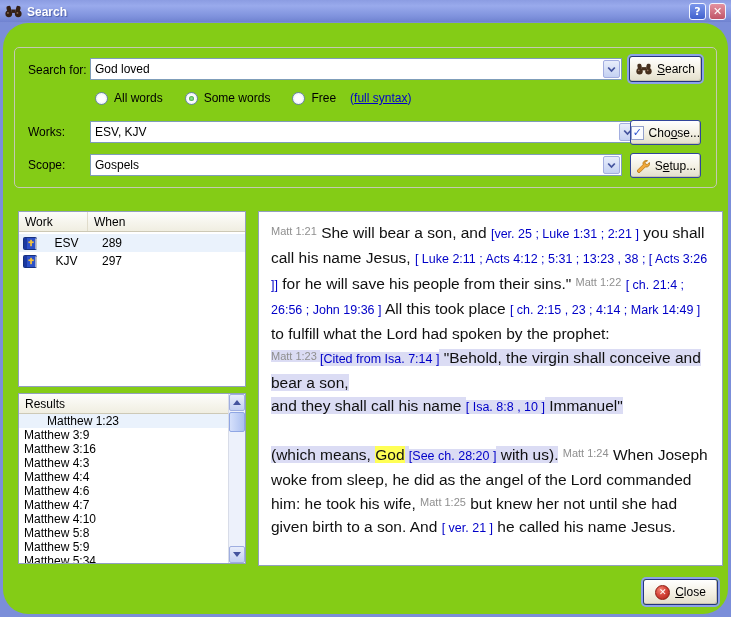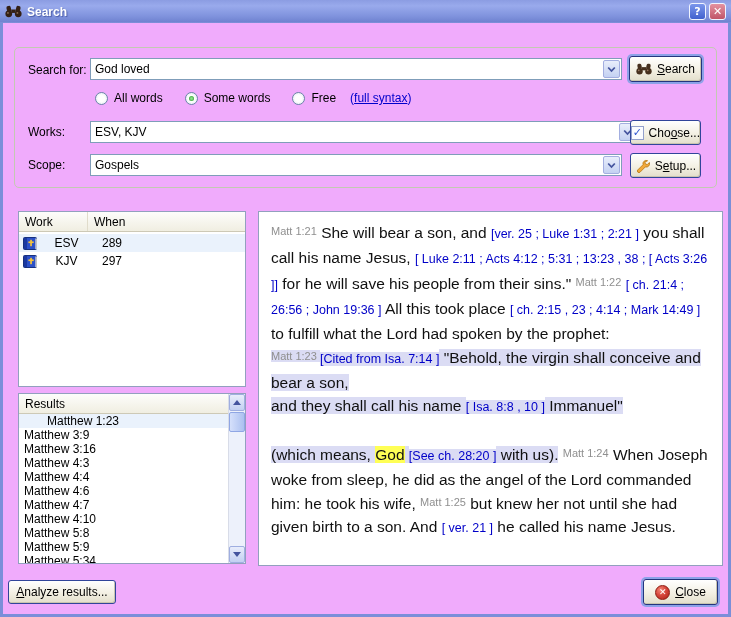--- a/index.html
+++ b/index.html
@@ -16,21 +16,21 @@
     display:flex; align-items:center; padding:0 5px;
   }
   .title-text{ color:#fff; font-weight:bold; font-size:12px; margin-left:5px;
     text-shadow:1px 1px 1px #4A5CA8; flex:1; }
   .tb-btn{ width:17px; height:17px; border:1px solid #F0F4FF; border-radius:3px;
     display:flex; align-items:center; justify-content:center;
     font:bold 11px "DejaVu Sans", sans-serif; color:#fff; cursor:default; }
   .tb-help{ background:linear-gradient(#7B96EC,#4061CE); }
   .tb-close{ background:linear-gradient(#E492A0,#C05568); margin-left:3px; }
   
-  .client{ position:absolute; top:23px; left:3px; right:3px; bottom:3px; background:#f0abfc; }
+  .client{ position:absolute; top:23px; left:3px; right:3px; bottom:3px; background:#84cc16;border-radius:25px; }
   .lbl{ position:absolute; font-size:12px; color:#000; }
   .groupbox{ position:absolute; left:11px; top:24px; width:703px; height:141px;
     border:1px solid #C3C9B2; border-radius:5px; }
   
   .combo{ position:absolute; height:22px; background:#fff; border:1px solid #7F9DB9;
     font-size:12px; display:flex; align-items:center; }
   .combo .val{ flex:1; padding:0 4px; border:none; outline:none; font:12px "Liberation Sans",sans-serif; background:transparent; }
   .dd{ width:17px; height:18px; margin-right:1px; border:1px solid #A3AEE0; border-radius:2px;
     background:linear-gradient(#E9EEFB,#C4D1F2); display:flex; align-items:center; justify-content:center; }
   
@@ -256,22 +256,19 @@
         <span class="sbtn down">
             <span class="tri-down"></span>
           </span>
       </div>
     </div>
 
     <div class="panel" style="left:255px; top:188px; width:465px; height:355px; overflow:hidden;">
       <div class="verse-flow" id="verse-flow"><span class="seg-vnum">Matt 1:21</span><span class="seg-body">  She will bear a son, and </span><span class="seg-ref">[ver. 25 ;  Luke 1:31 ;  2:21 ]</span><span class="seg-body"> you shall call his name Jesus, </span><span class="seg-ref">[ Luke 2:11 ;  Acts 4:12 ;  5:31 ;  13:23 , 38 ; [ Acts 3:26 ]]</span><span class="seg-body"> for he will save his people from their sins."  </span><span class="seg-vnum">Matt 1:22</span><span class="seg-body"> </span><span class="seg-ref">[ ch. 21:4 ;  26:56 ;  John 19:36 ]</span><span class="seg-body"> All this took place </span><span class="seg-ref">[ ch. 2:15 , 23 ;  4:14 ;  Mark 14:49 ]</span><span class="seg-body"> to fulfill what the Lord had spoken by the prophet:</span><br><span class="seg-vnum hl">Matt 1:23 </span><span class="seg-ref hl">[Cited from  Isa. 7:14 ]</span><span class="seg-body hl"> "Behold, the virgin shall conceive and bear a son,</span><br><span class="seg-body hl">and they shall call his name </span><span class="seg-ref hl">[ Isa. 8:8 ,  10 ]</span><span class="seg-body hl"> Immanuel"</span><br><br><span class="seg-body hl">(which means, </span><span class="seg-hit hl">God</span><span class="seg-body hl"> </span><span class="seg-ref hl">[See  ch. 28:20 ]</span><span class="seg-body hl"> with us).</span><span class="seg-body">  </span><span class="seg-vnum">Matt 1:24</span><span class="seg-body">  When Joseph woke from sleep, he did as the angel of the Lord commanded him: he took his wife, </span><span class="seg-vnum">Matt 1:25</span><span class="seg-body">  but knew her not until she had given birth to a son. And </span><span class="seg-ref">[ ver. 21 ]</span><span class="seg-body"> he called his name Jesus.</span></div>
     </div>
 
-    <button class="xpbtn" style="left:5px; top:557px; width:108px; height:24px;">
-      <span><span></span><u>A</u><span>nalyze results...</span></span>
-    </button>
     <button class="xpbtn ring" style="left:640px; top:556px; width:75px; height:26px;">
       <span class="closeball">✕</span>
       <span><span></span><u>C</u><span>lose</span></span>
     </button>
 
   </div>
 </div>
 
 </body></html>

